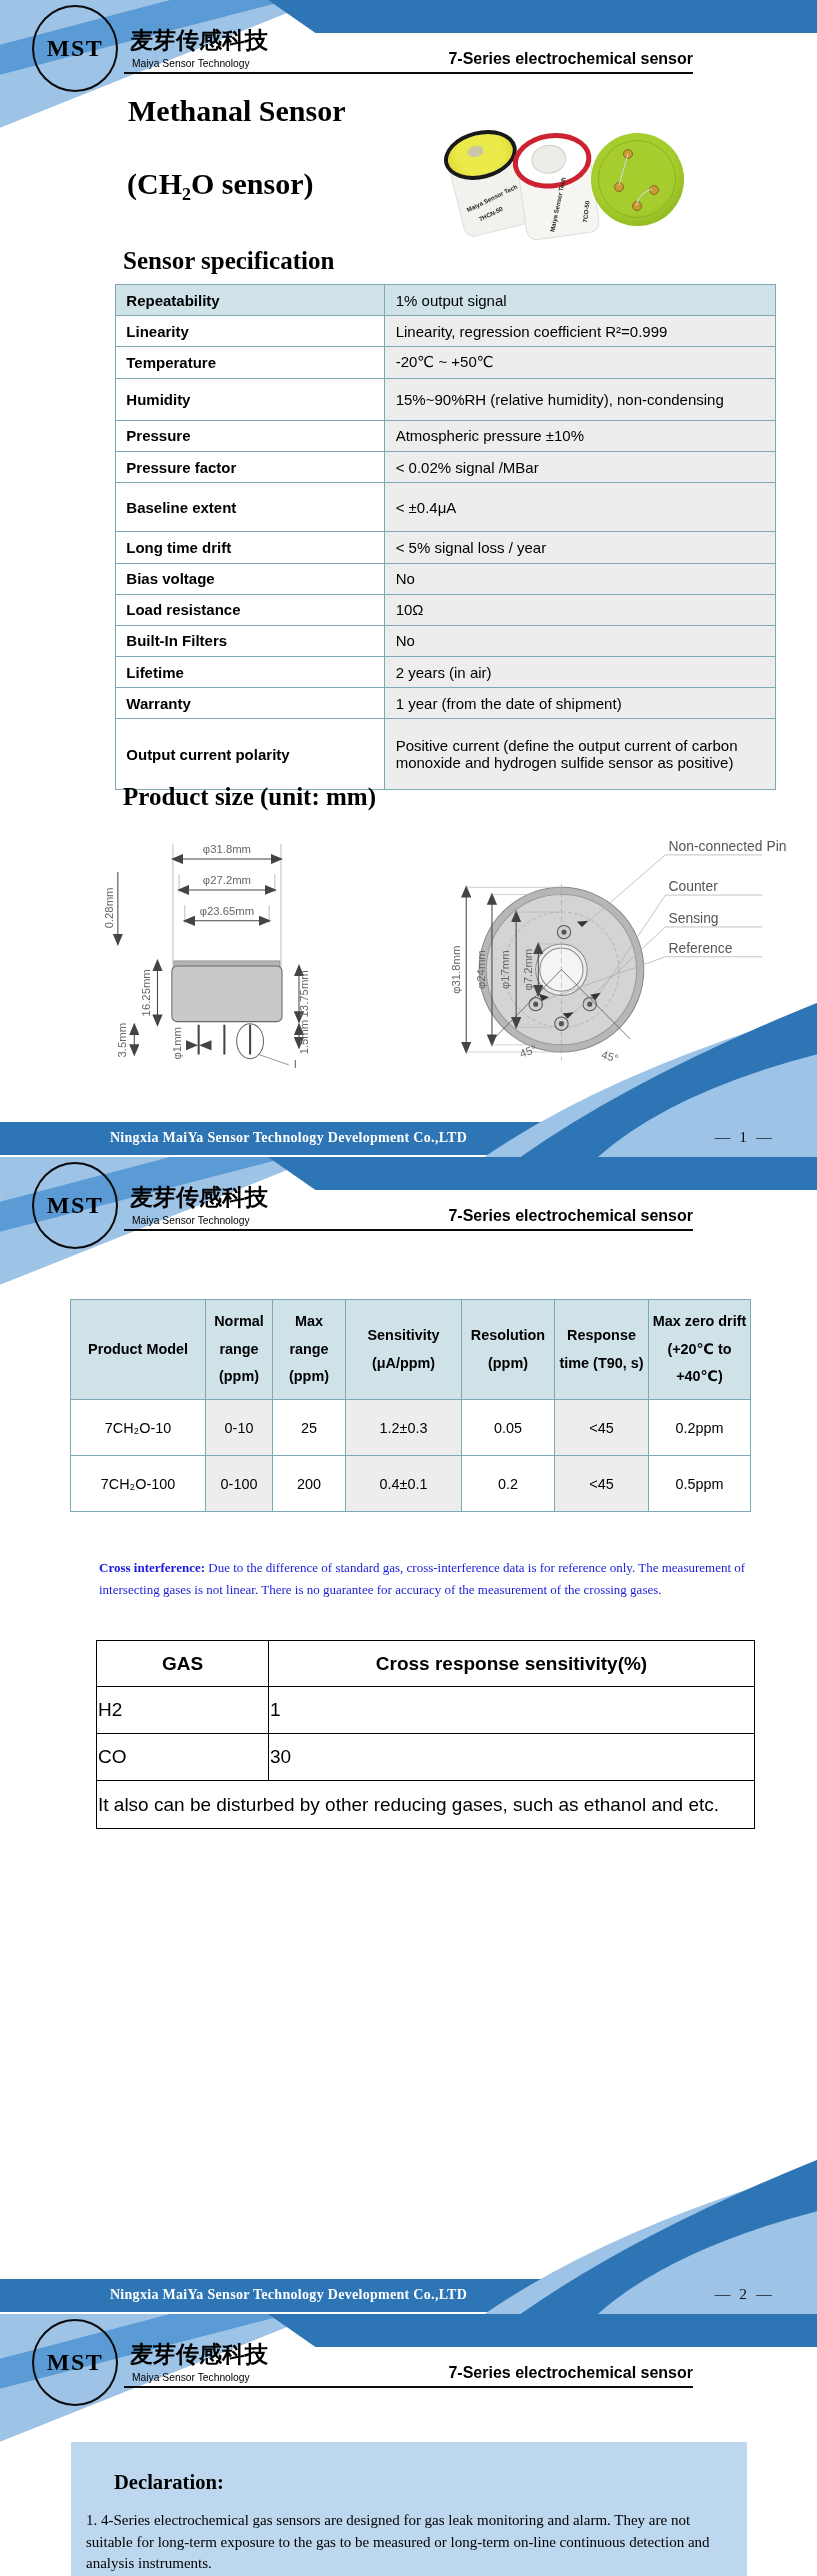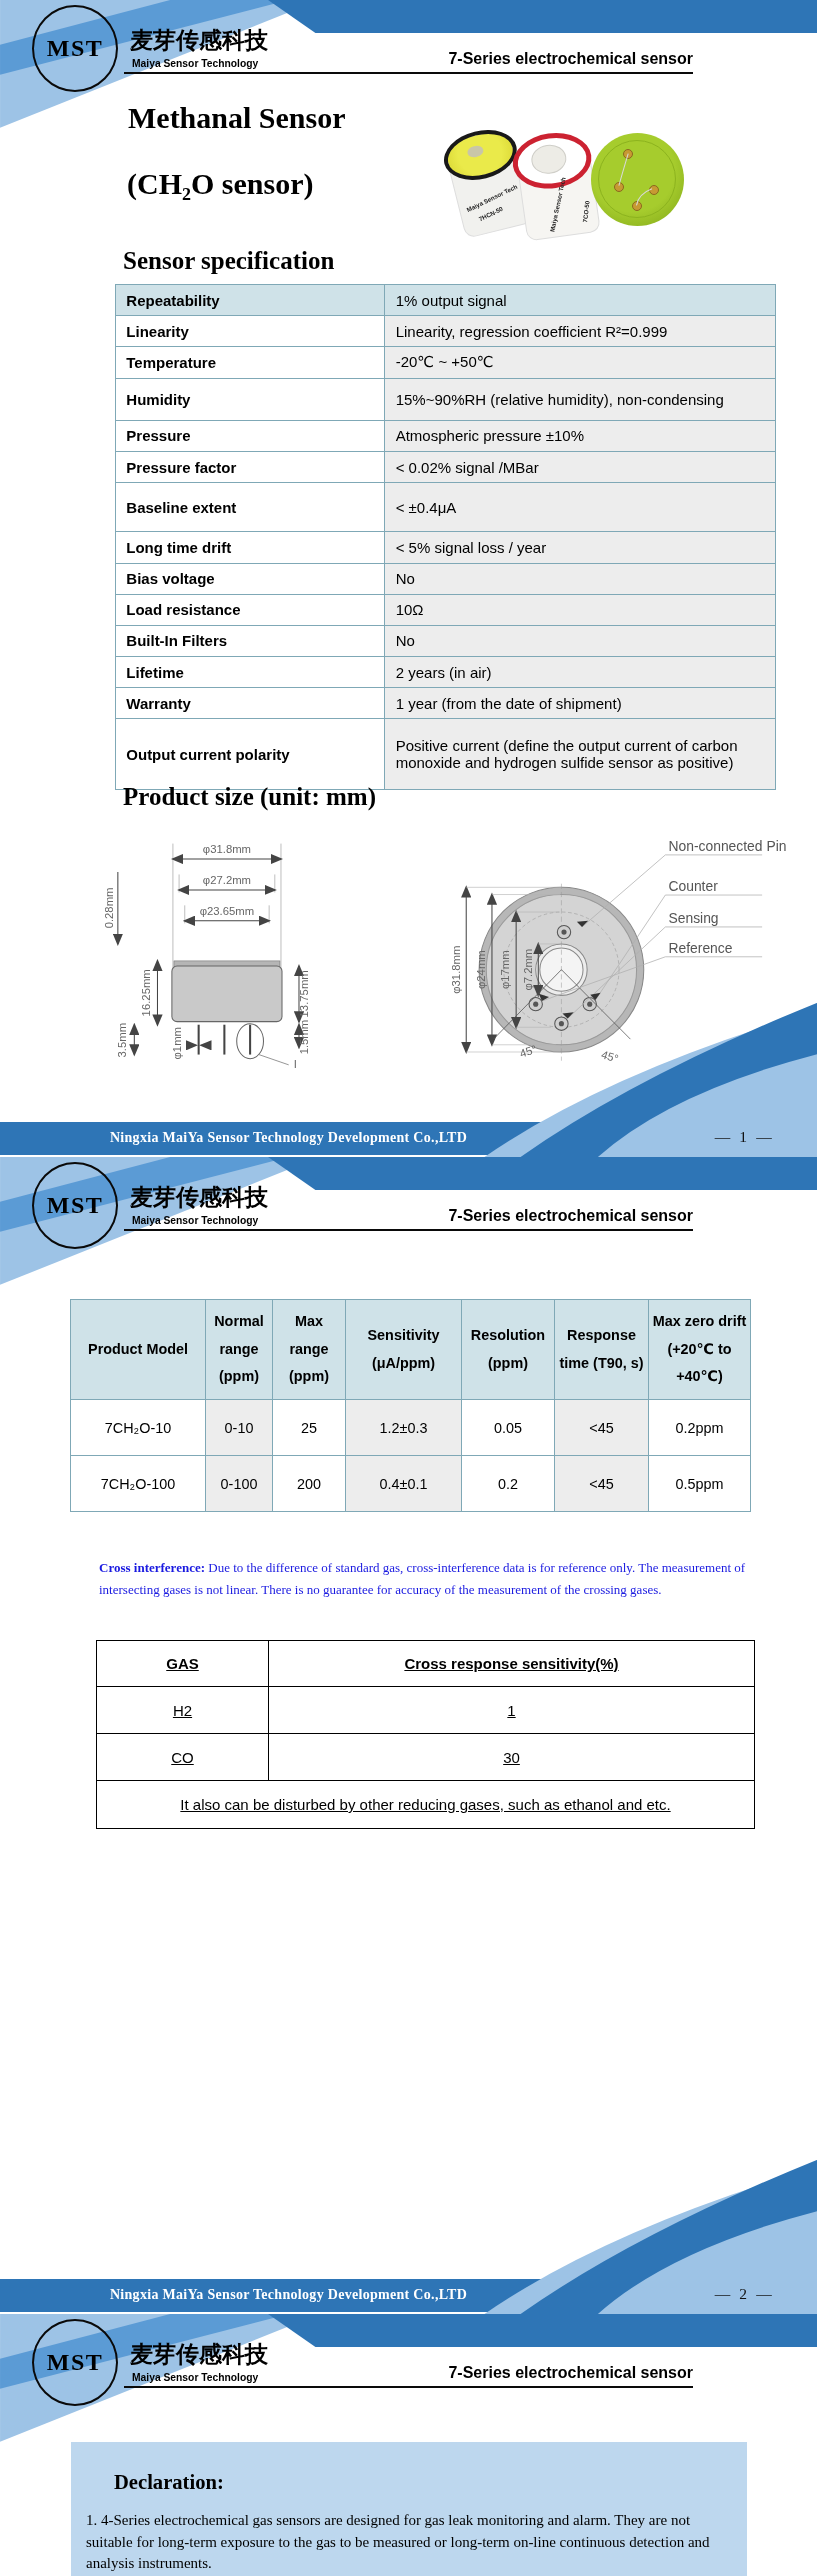--- a/index.html
+++ b/index.html
@@ -7,21 +7,21 @@
   .page{position:relative;width:818px;height:1157px;background:#fff;overflow:hidden;}
   .deco{position:absolute;left:0;top:0;width:818px;height:1157px;z-index:0;pointer-events:none;}
   .content{position:absolute;inset:0;z-index:1;}
   .abs{position:absolute;}
 
   
   .logo-circle{position:absolute;left:32px;top:5.2px;width:82px;height:83px;border:2.6px solid #0a0a0a;
     border-radius:50%;display:flex;align-items:center;justify-content:center;}
   .logo-circle span{font-family:"Liberation Serif","DejaVu Serif",serif;font-weight:bold;font-size:24px;letter-spacing:1.5px;}
   .brand-cn{left:130px;top:29px;font-size:23px;font-weight:bold;line-height:1;}
-  .brand-en{left:132px;top:58px;font-size:10.3px;font-weight:bold;text-align:center;}
+  .brand-en{left:132px;top:58px;font-size:10.3px;font-weight:normal;text-align:center;}
   .series-title{right:125px;top:50px;font-size:16px;font-weight:600;letter-spacing:0px;}
   .hdr-line{left:124px;top:72px;width:569px;height:2.1px;background:#0a0a0a;}
 
   
   .footer-band{position:absolute;left:0;top:1122px;width:818px;height:33px;background:#2e75b6;z-index:0;}
   .footer-company{left:0;top:1130px;width:577px;text-align:center;color:#fff;font-family:"Liberation Serif","DejaVu Serif",serif;
     font-weight:bold;font-size:14px;letter-spacing:0.3px;z-index:2;}
   .page-num{left:706px;top:1128px;width:77px;text-align:center;font-family:"Liberation Serif","DejaVu Serif",serif;
     font-size:15.5px;letter-spacing:2.6px;color:#111;z-index:2;}
 
@@ -56,21 +56,21 @@
   .model-table th{border:1.5px solid #7fa8b6;background:#cfe2e8;font-weight:bold;height:99px;vertical-align:middle;
     line-height:1.9;padding:0 3.1px;}
   .model-table td{border:1.5px solid #7fa8b6;height:53px;vertical-align:middle;background:#fff;}
   .model-table td.g{background:#ededed;}
 
   .cross-note{position:absolute;left:99px;top:387px;width:649px;font-family:"Liberation Serif","DejaVu Serif",serif;
     font-size:13px;line-height:22px;color:#1a1ae0;}
   .cross-note b{font-weight:bold;}
 
   .gas-table{position:absolute;left:96px;top:483px;border-collapse:collapse;table-layout:fixed;width:657px;
-    font-size:15px;text-align:center;text-decoration:underline;}
+    font-size:19px;}
   .gas-table th,.gas-table td{border:1px solid #000;border-top-width:1.5px;border-bottom-width:1.5px;vertical-align:middle;}
   .gas-table th{font-weight:bold;height:43px;}
   .gas-table td{height:44px;font-weight:normal;}
   .gas-table td.note{height:45px;}
 
   
   .decl-box{position:absolute;left:71px;top:128px;width:676px;height:358px;background:#bdd7ee;}
   .decl-heading{position:absolute;left:82px;top:157px;font-family:"Liberation Serif","DejaVu Serif",serif;
     font-weight:bold;font-size:20.6px;margin-left:32px;}
   .decl-items{position:absolute;left:82px;top:192px;width:659px;font-family:"Liberation Serif","DejaVu Serif",serif;
@@ -91,21 +91,21 @@
   </svg>
   <div class="content">
     <div class="logo-circle">
         <span>MST</span>
       </div>
     <div class="abs brand-cn">麦芽传感科技</div>
     <div class="abs brand-en">Maiya Sensor Technology</div>
     <div class="abs series-title">7-Series electrochemical sensor</div>
     <div class="abs hdr-line"></div>
 
-    <div class="abs doc-title" style="left:128px;top:103px;">Methanal Sensor</div>
+    <div class="abs doc-title" style="left:128px;top:96px;">Methanal Sensor</div>
     <div class="abs doc-title" style="left:127px;top:169px;">(CH₂O sensor)</div>
 
     <div class="photo" style="left:449px;top:133px;width:77px;height:97px;transform:rotate(-14deg);">
       <div class="cyl" style="left:4.1px;top:20.6px;width:68px;height:76px;background:#f1f1ee;border:0.5px solid #ddd;"></div>
       <div class="cap" style="left:1px;top:-3.1px;width:66px;height:40px;background:radial-gradient(circle at 50% 45%,#eaea4a 0 55%,#d8d431 100%);border:4.6px solid #191919;"></div>
       <div class="cap" style="left:26px;top:11.3px;width:15.5px;height:10.3px;background:#c9c6a8;"></div>
       <div class="tiny-label" style="left:11.3px;top:62px;transform:rotate(-12deg);">Maiya Sensor Tech</div>
       <div class="tiny-label" style="left:20.6px;top:77px;transform:rotate(-12deg);">7HCN-50</div>
     </div>
     <div class="photo" style="left:515px;top:135px;width:82px;height:100px;transform:rotate(-8deg);">

